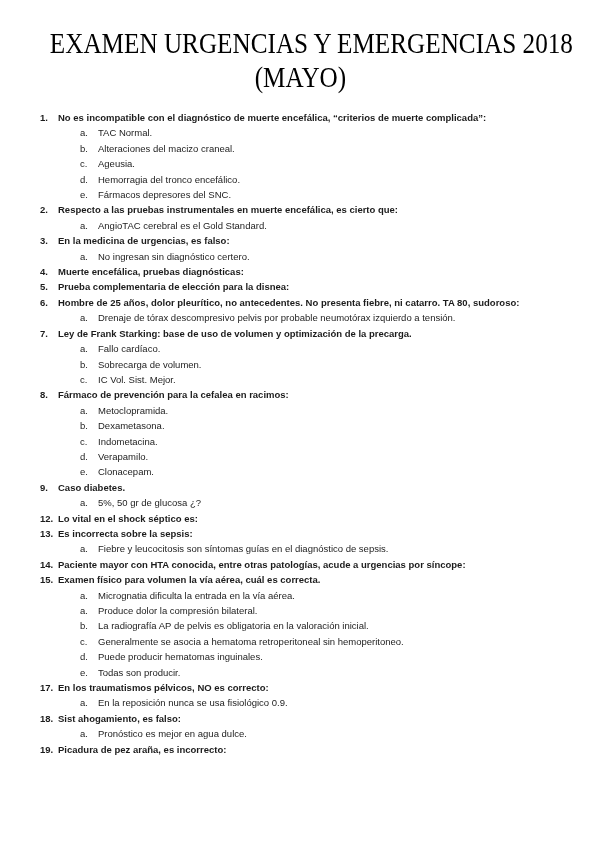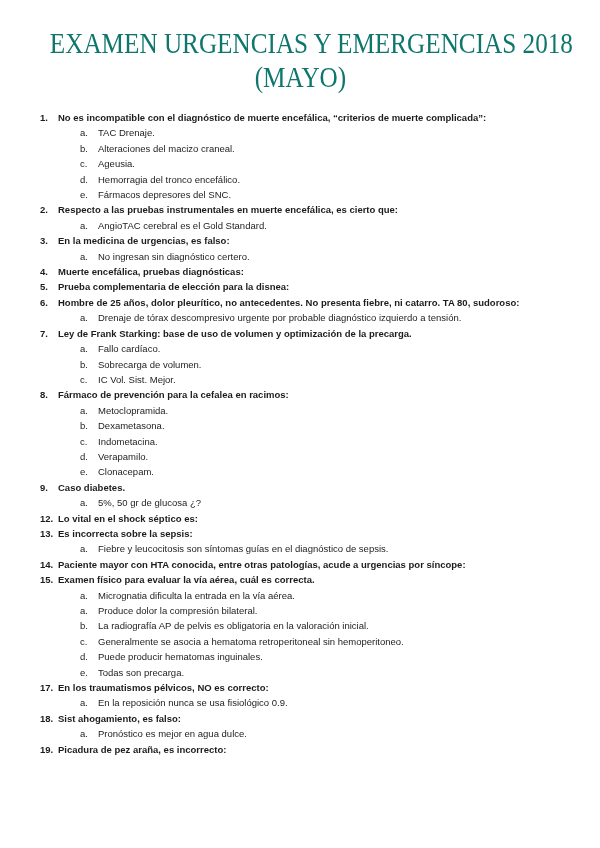--- a/index.html
+++ b/index.html
@@ -16,21 +16,21 @@
     height: 848px;
     background: #ffffff;
     padding-top: 26px;
   }
   .title {
     text-align: left;
     font-family: "Liberation Serif", serif;
     font-weight: normal;
     font-size: 30px;
     line-height: 34px;
-    color: #0f766e;
+    color: #000000;
     margin-bottom: 16px;
   }
   .title-line {
     display: block;
     width: fit-content;
     margin: 0 auto;
     transform: scaleX(0.84);
     transform-origin: center;
     white-space: nowrap;
     letter-spacing: 0px;
@@ -76,21 +76,21 @@
     <span class="title-line">(MAYO)</span>
   </div>
   <div class="question-list" id="question-list">
       <div class="q-block">
         <div class="q-line">
           <span class="q-num">1.</span>
           <span class="q-text">No es incompatible con el diagnóstico de muerte encefálica, “criterios de muerte complicada”:</span>
         </div>
         <div class="opt-line">
           <span class="opt-letter">a.</span>
-          <span class="opt-text">TAC Drenaje.</span>
+          <span class="opt-text">TAC Normal.</span>
         </div>
         <div class="opt-line">
           <span class="opt-letter">b.</span>
           <span class="opt-text">Alteraciones del macizo craneal.</span>
         </div>
         <div class="opt-line">
           <span class="opt-letter">c.</span>
           <span class="opt-text">Ageusia.</span>
         </div>
         <div class="opt-line">
@@ -134,21 +134,21 @@
           <span class="q-text">Prueba complementaria de elección para la disnea:</span>
         </div>
       </div>
       <div class="q-block">
         <div class="q-line">
           <span class="q-num">6.</span>
           <span class="q-text">Hombre de 25 años, dolor pleurítico, no antecedentes. No presenta fiebre, ni catarro. TA 80, sudoroso:</span>
         </div>
         <div class="opt-line">
           <span class="opt-letter">a.</span>
-          <span class="opt-text">Drenaje de tórax descompresivo urgente por probable diagnóstico izquierdo a tensión.</span>
+          <span class="opt-text">Drenaje de tórax descompresivo pelvis por probable neumotórax izquierdo a tensión.</span>
         </div>
       </div>
       <div class="q-block">
         <div class="q-line">
           <span class="q-num">7.</span>
           <span class="q-text">Ley de Frank Starking: base de uso de volumen y optimización de la precarga.</span>
         </div>
         <div class="opt-line">
           <span class="opt-letter">a.</span>
           <span class="opt-text">Fallo cardíaco.</span>
@@ -218,21 +218,21 @@
       </div>
       <div class="q-block">
         <div class="q-line">
           <span class="q-num">14.</span>
           <span class="q-text">Paciente mayor con HTA conocida, entre otras patologías, acude a urgencias por síncope:</span>
         </div>
       </div>
       <div class="q-block">
         <div class="q-line">
           <span class="q-num">15.</span>
-          <span class="q-text">Examen físico para evaluar la vía aérea, cuál es correcta.</span>
+          <span class="q-text">Examen físico para volumen la vía aérea, cuál es correcta.</span>
         </div>
         <div class="opt-line">
           <span class="opt-letter">a.</span>
           <span class="opt-text">Micrognatia dificulta la entrada en la vía aérea.</span>
         </div>
       </div>
       <div class="q-block">
         <div class="opt-line">
           <span class="opt-letter">a.</span>
           <span class="opt-text">Produce dolor la compresión bilateral.</span>
@@ -244,21 +244,21 @@
         <div class="opt-line">
           <span class="opt-letter">c.</span>
           <span class="opt-text">Generalmente se asocia a hematoma retroperitoneal sin hemoperitoneo.</span>
         </div>
         <div class="opt-line">
           <span class="opt-letter">d.</span>
           <span class="opt-text">Puede producir hematomas inguinales.</span>
         </div>
         <div class="opt-line">
           <span class="opt-letter">e.</span>
-          <span class="opt-text">Todas son precarga.</span>
+          <span class="opt-text">Todas son producir.</span>
         </div>
       </div>
       <div class="q-block">
         <div class="q-line">
           <span class="q-num">17.</span>
           <span class="q-text">En los traumatismos pélvicos, NO es correcto:</span>
         </div>
         <div class="opt-line">
           <span class="opt-letter">a.</span>
           <span class="opt-text">En la reposición nunca se usa fisiológico 0.9.</span>

